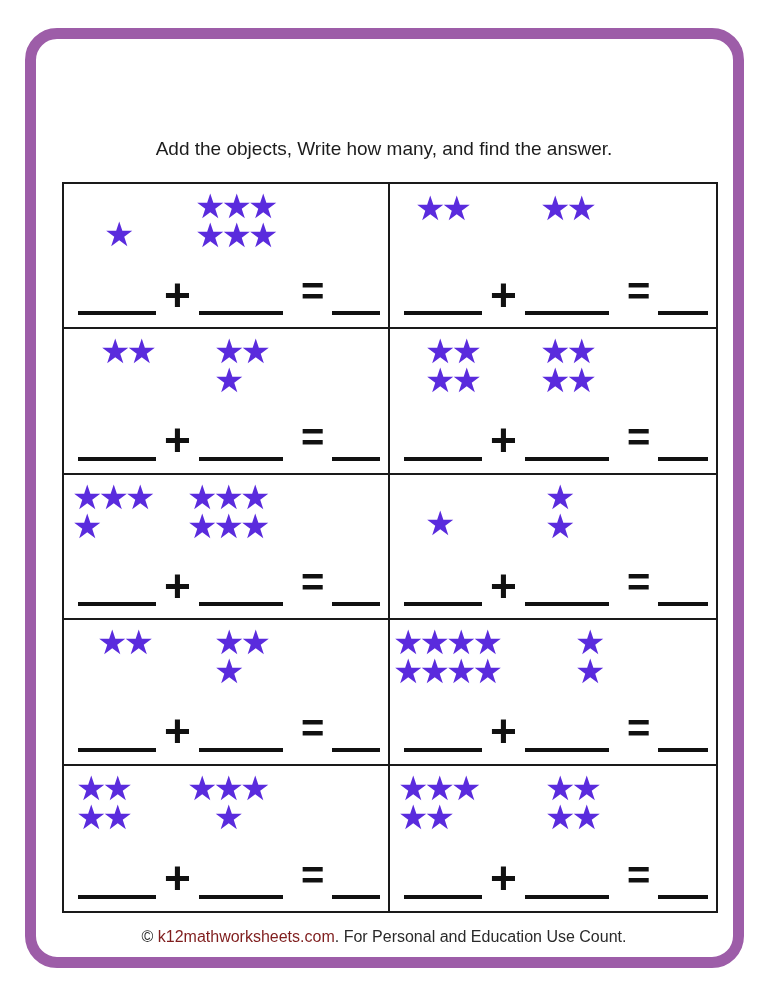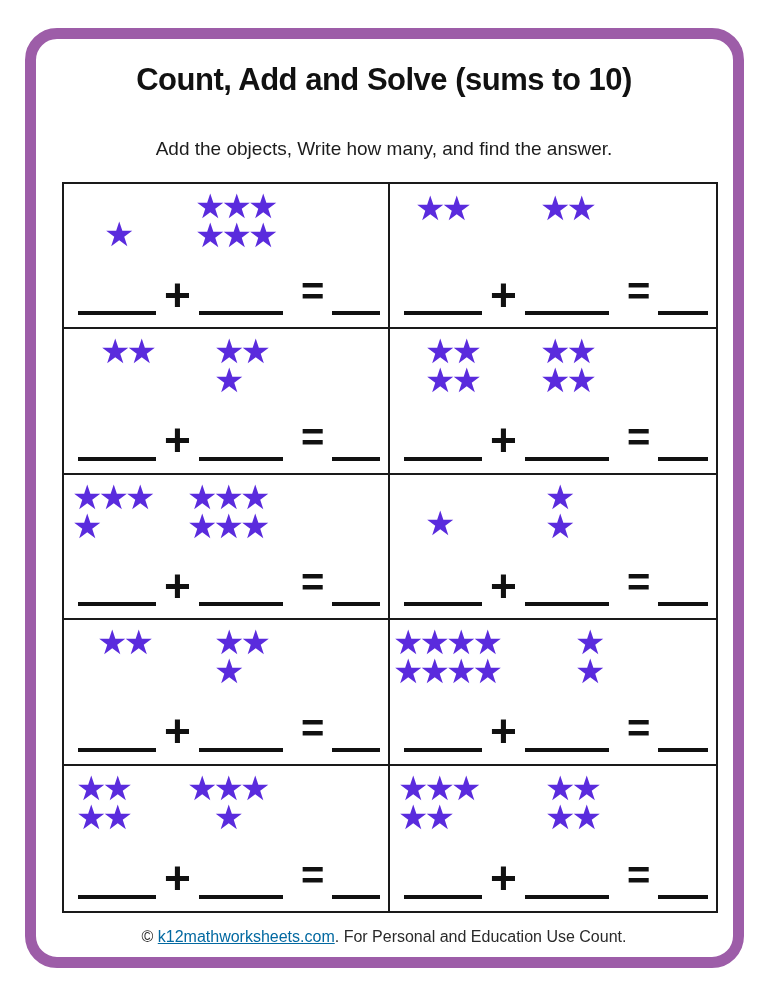--- a/index.html
+++ b/index.html
@@ -47,29 +47,28 @@
   .blank.b3{flex:1;margin-left:8px;}
   .sym{
     font-weight:bold;color:#111;line-height:0.75;
   }
   .plus{font-size:46px;margin:0 0 3px 8px;}
   .equals{font-size:40px;margin:0 0 9px 18px;}
   .footer{
     position:absolute;top:928px;left:0;width:100%;text-align:center;
     font-size:16px;color:#2a2a2a;
   }
-  .footer a{color:#0369a1;text-decoration:underline;cursor:pointer;}
+  .footer a{color:#7f1d1d;cursor:pointer;}
 </style>
 </head>
 <body>
 
 <div class="page">
   <div class="frame"></div>
 
-  <h1 class="title">Count, Add and Solve (sums to 10)</h1>
   <p class="subtitle">Add the objects, Write how many, and find the answer.</p>
 
   <div class="grid" id="grid">
   <div class="cell">
     <div class="stars">
           <div class="group" style="left: 40px; top: 36px;">
             <div class="star-row"><span>★</span></div>
           </div>
           <div class="group" style="left: 131px; top: 8px;">
             <div class="star-row"><span>★</span><span>★</span><span>★</span></div>

